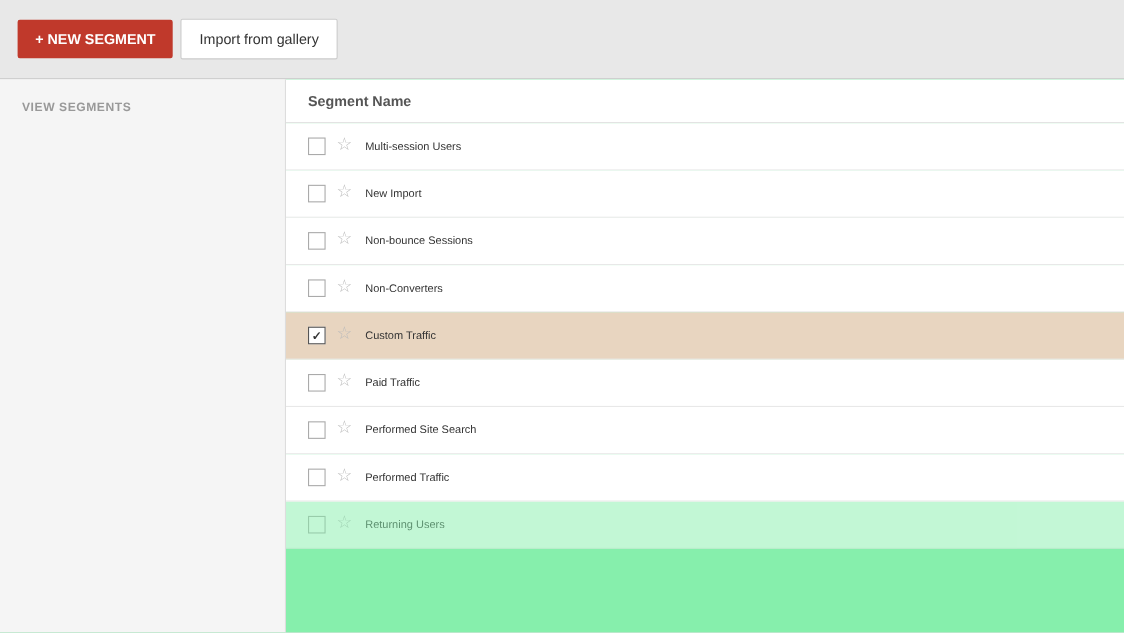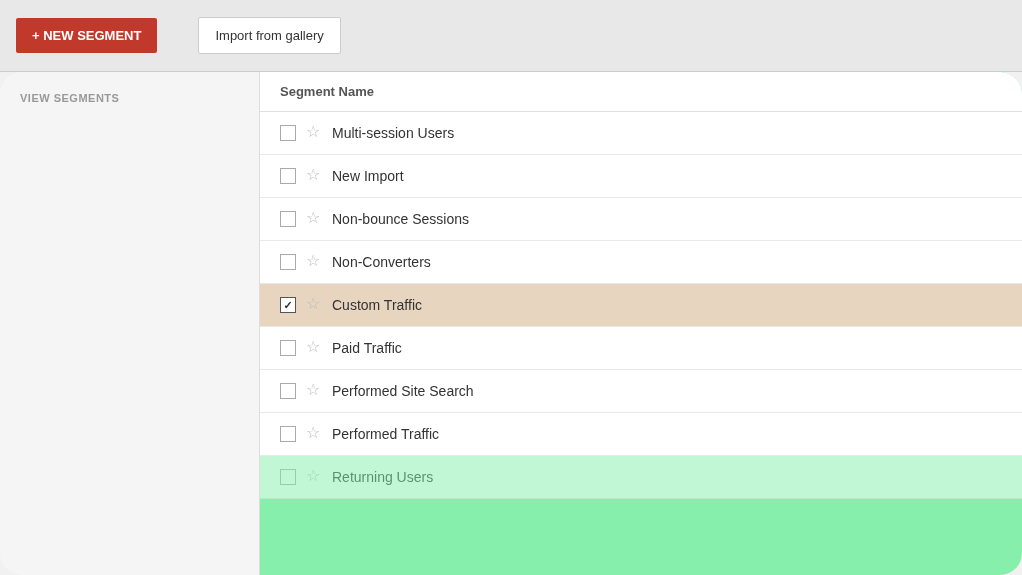--- a/index.html
+++ b/index.html
@@ -18,21 +18,21 @@
       height: 575px;
       display: flex;
       flex-direction: column;
     }
     
     .toolbar {
       background: #e8e8e8;
       padding: 12px 16px;
       display: flex;
       align-items: center;
-      gap: 18px;
+      gap: 7px;
       border-bottom: 1px solid #ccc;
       min-height: 72px;
     }
     .btn-new-segment {
       background: #c0392b;
       color: #fff;
       border: none;
       padding: 10px 16px;
       font-size: 13px;
       font-weight: bold;
@@ -40,29 +40,27 @@
       border-radius: 2px;
     }
     .btn-outline {
       background: #fff;
       color: #333;
       border: 1px solid #ccc;
       padding: 10px 16px;
       font-size: 13px;
       cursor: pointer;
       border-radius: 2px;
-      margin-left: 23px;
     }
 
     
     .content-area {
       display: flex;
       flex: 1;
       overflow: hidden;
-      border-radius: 22px;
     }
 
     
     .sidebar {
       width: 260px;
       background: #f5f5f5;
       border-right: 1px solid #ddd;
       padding: 20px 0;
     }
     .sidebar-label {
@@ -136,21 +134,21 @@
     .star-icon {
       width: 18px;
       height: 18px;
       margin-right: 8px;
       flex-shrink: 0;
       color: #bbb;
       font-size: 16px;
       line-height: 1;
     }
     .row-label {
-      font-size: 14px;
+      font-size: 10px;
       color: #333;
     }
   </style>
 </head>
 <body>
 
 <div class="main-container">
 
   <div class="toolbar">
     <button class="btn-new-segment">+ NEW SEGMENT</button>

